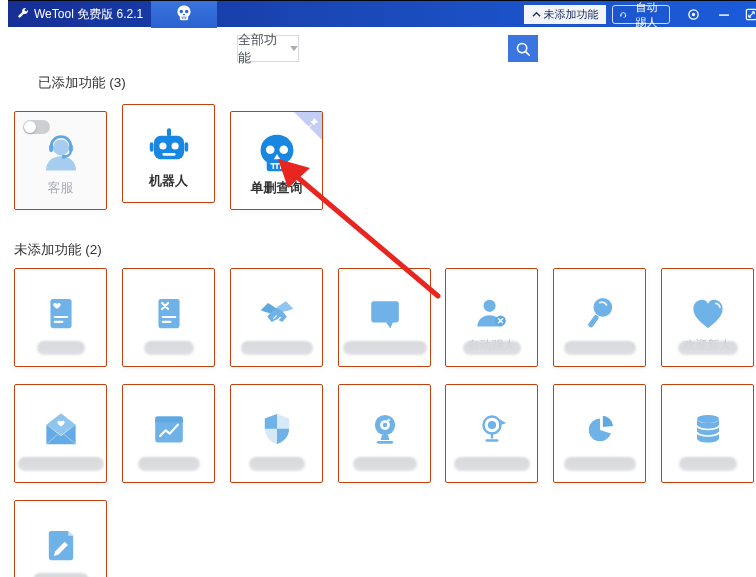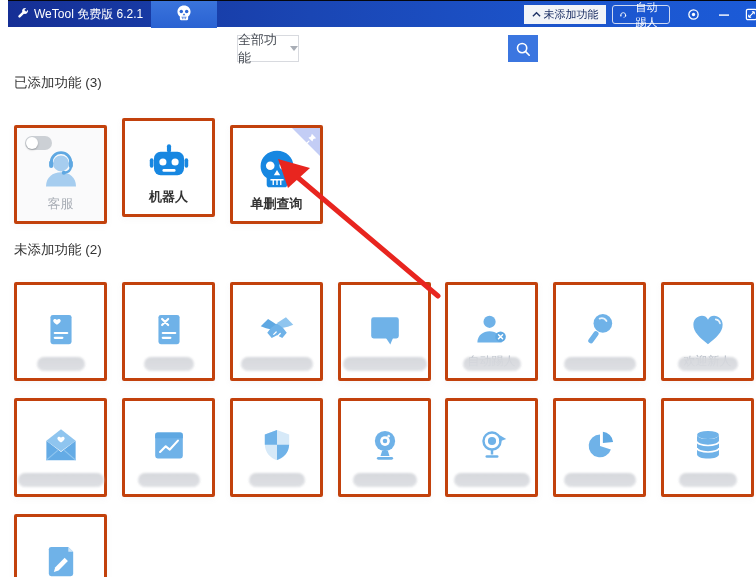--- a/index.html
+++ b/index.html
@@ -25,24 +25,24 @@
     box-sizing:border-box;font-size:13px;color:#474c54;display:flex;align-items:center;justify-content:center;gap:4px;cursor:pointer;}
   .caret-down{width:0;height:0;border-left:4px solid transparent;border-right:4px solid transparent;border-top:5px solid #a9aeb6;}
   .search-input{position:absolute;left:298px;top:35px;width:210px;height:27px;border:1px solid #d8dadf;border-left:none;
     box-sizing:border-box;padding:0 9px;font-size:12px;color:#333;outline:none;font-family:"Liberation Sans",sans-serif;}
   .search-input::placeholder{color:#c3c8d0;}
   .search-btn{position:absolute;left:508px;top:35px;width:30px;height:27px;background:#3b76e0;border:none;
     display:flex;align-items:center;justify-content:center;cursor:pointer;}
 
   
   .section-title{position:absolute;left:14px;font-size:13.5px;color:#333;}
-  .st-added{top:74px;} .st-unadded{top:241px;}
-
-  .card{position:absolute;width:93px;height:99px;background:#fff;border:3px solid #c2410c;border-radius:2px;
-    box-sizing:border-box;box-shadow:0 2px 6px rgba(140,145,160,.07);cursor:pointer;margin-top:14px;}
+  .st-added{top:74px;margin-left:24px;} .st-unadded{top:241px;}
+
+  .card{position:absolute;width:93px;height:99px;background:#fff;border:1px solid #c2410c;border-radius:2px;
+    box-sizing:border-box;box-shadow:0 2px 6px rgba(140,145,160,.07);cursor:pointer;}
   .card.disabled{background:#fafafb;}
   .icon-wrap{position:absolute;left:50%;transform:translateX(-50%);}
   .icon-s1{top:19px;width:45px;height:45px;} .icon-s1 svg{width:45px;height:45px;}
   .icon-s2{top:25px;width:39px;height:39px;} .icon-s2 svg{width:39px;height:39px;}
   .label1{position:absolute;top:67px;width:100%;text-align:center;font-size:13px;color:#333;font-weight:600;}
   .label1.muted{color:#a9aeb6;font-weight:400;}
   .faint-label{position:absolute;top:68px;width:100%;text-align:center;font-size:12px;color:#b3bac4;}
   .smudge{position:absolute;left:50%;transform:translateX(-50%);top:72px;height:14px;border-radius:7px;
     background:linear-gradient(180deg,#d3d5da,#dcdee2);filter:blur(1.3px);opacity:.92;}
 

